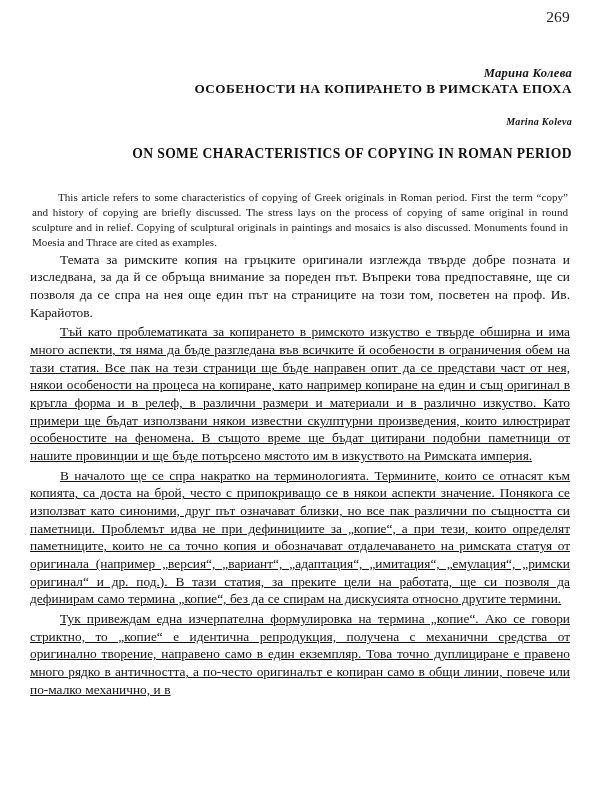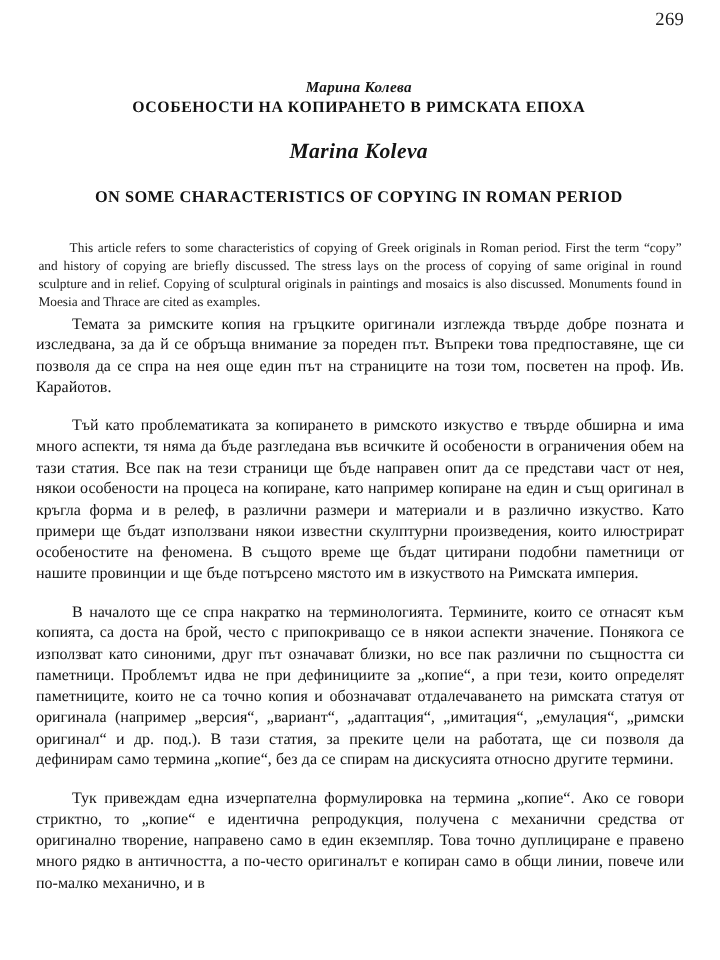--- a/index.html
+++ b/index.html
@@ -28,40 +28,40 @@
     padding-right: 2px;
     height: 22px;
   }
   .folio {
     font-size: 15.5px;
     letter-spacing: 0.2px;
     color: #1b1b1b;
   }
   .title-block {
     margin-top: 36px;
-    text-align: center;
+    text-align: right;
   }
   .author-cyr {
     font-weight: bold;
     font-style: italic;
     font-size: 12.6px;
     letter-spacing: 0.25px;
     color: #151515;
   }
   .title-cyr {
     font-weight: bold;
     font-size: 13.2px;
     letter-spacing: 0.45px;
     color: #111111;
   }
   .author-lat {
     margin-top: 19px;
     font-weight: bold;
     font-style: italic;
-    font-size: 18px;
+    font-size: 10px;
     letter-spacing: 0.3px;
     color: #151515;
   }
   .title-lat {
     margin-top: 19px;
     font-weight: bold;
     font-size: 13.6px;
     letter-spacing: 0.4px;
     color: #111111;
   }
@@ -77,21 +77,22 @@
   .body-text {
     font-size: 13.35px;
     line-height: 1.325;
     text-align: justify;
     text-indent: 30px;
     color: #121212;
     padding: 0 2px 0 4px;
     word-spacing: 0.2px;
   }
   .body-text.tight {
-    margin-top: 14px;
+    margin-top: 2px;
+    text-decoration: underline;
   }
 </style>
 </head>
 <body>
 
 <div class="page">
 
   <div class="folio-row">
     <div class="folio">269</div>
   </div>

